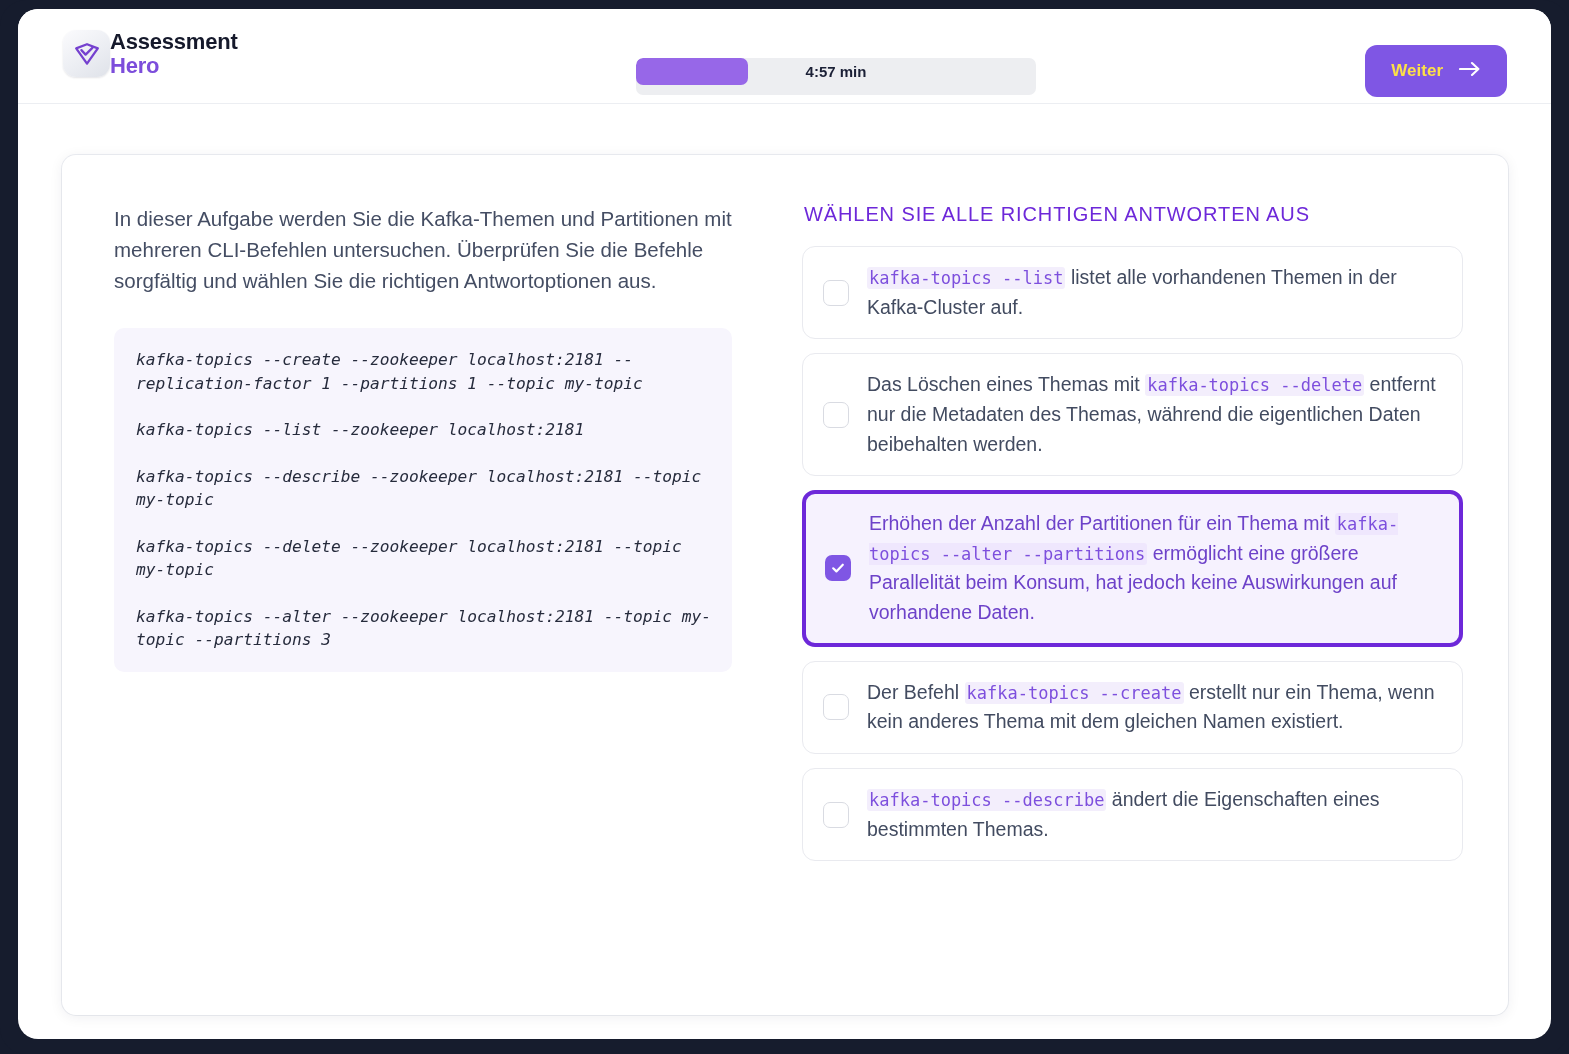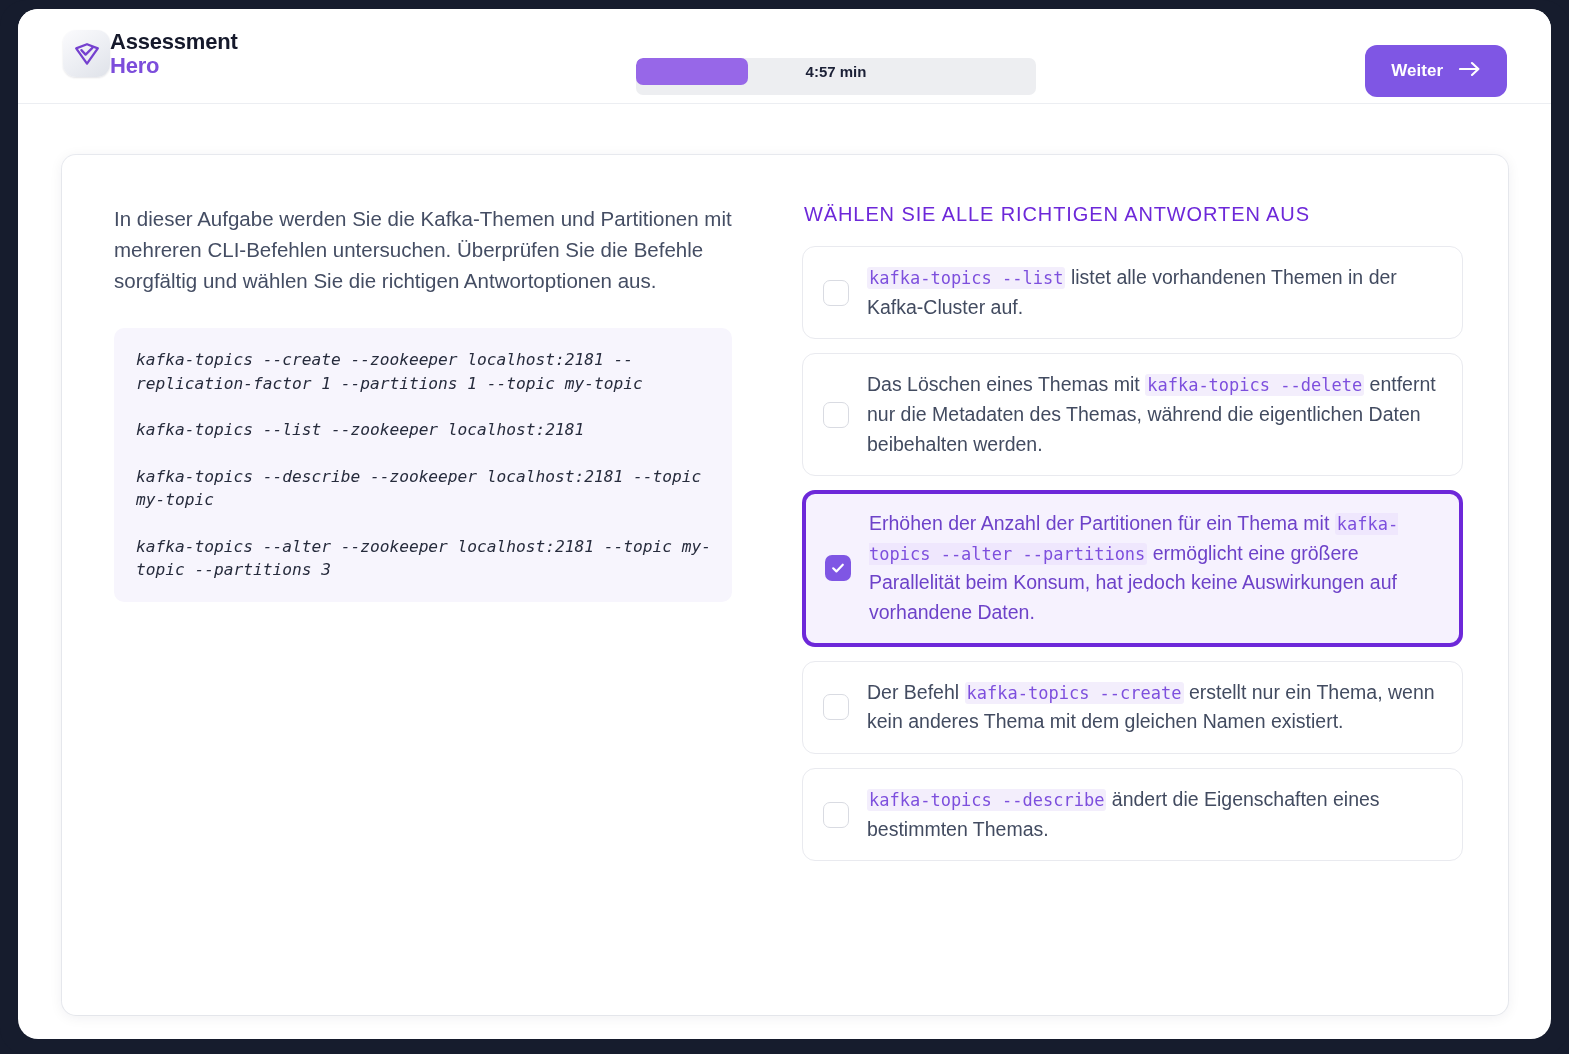--- a/index.html
+++ b/index.html
@@ -114,21 +114,21 @@
   
   #next-button {
     position: absolute;
     right: 44px;
     top: 36px;
     height: 52px;
     padding: 0 26px;
     background: #7f56e4;
     border: none;
     border-radius: 12px;
-    color: #ffffff;
+    color: #fde047;
     font-family: "Liberation Sans", sans-serif;
     font-size: 17px;
     font-weight: 700;
     display: flex;
     align-items: center;
     gap: 16px;
     cursor: pointer;
   }
 
   
@@ -296,20 +296,21 @@
 
     <div id="content-card">
       <div id="content-inner">
 
         <div id="question-column">
           <div id="question-text">In dieser Aufgabe werden Sie die Kafka-Themen und Partitionen mit mehreren CLI-Befehlen untersuchen. Überprüfen Sie die Befehle sorgfältig und wählen Sie die richtigen Antwortoptionen aus.</div>
           <div id="code-block">
               <div class="code-line">kafka-topics --create --zookeeper localhost:2181 --replication-factor 1 --partitions 1 --topic my-topic</div>
               <div class="code-line">kafka-topics --list --zookeeper localhost:2181</div>
               <div class="code-line">kafka-topics --describe --zookeeper localhost:2181 --topic my-topic</div>
+              <div class="code-line">kafka-topics --delete --zookeeper localhost:2181 --topic my-topic</div>
               <div class="code-line">kafka-topics --alter --zookeeper localhost:2181 --topic my-topic --partitions 3</div>
             </div>
         </div>
 
         <div id="answers-column">
           <div id="answers-heading">WÄHLEN SIE ALLE RICHTIGEN ANTWORTEN AUS</div>
           <div id="answers-list">
               <div class="answer-option">
                 <div class="checkbox"></div>
                 <div class="answer-text"><code>kafka-topics --list</code><span> listet alle vorhandenen Themen in der Kafka-Cluster auf.</span></div>

